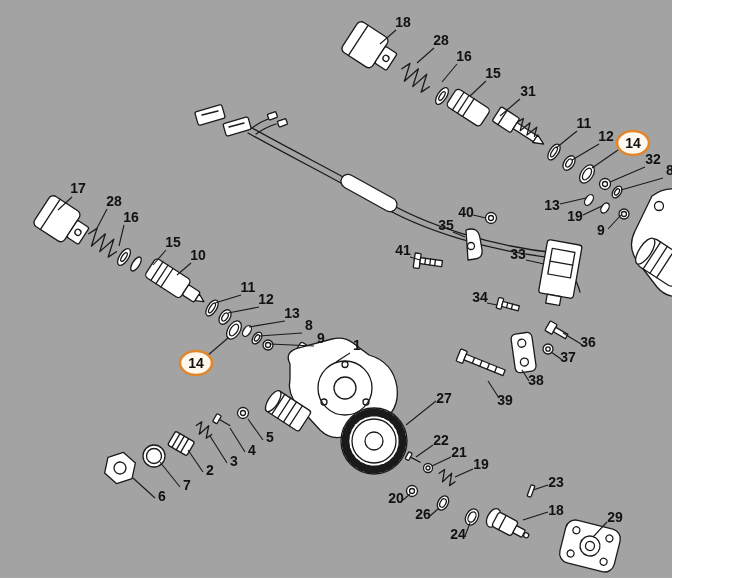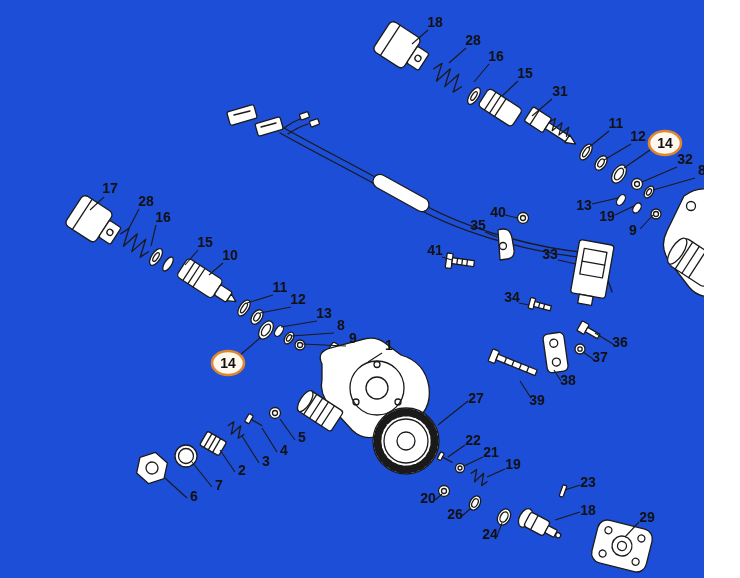--- a/index.html
+++ b/index.html
@@ -1,16 +1,16 @@
 <!DOCTYPE html>
 <html><head>
 <meta charset="utf-8">
 <style>
   html,body{margin:0;padding:0;background:#ffffff;}
-  .stage{position:relative;width:672px;height:578px;background:#1d4ed8;overflow:hidden;padding-left:32px;}
+  .stage{position:relative;width:672px;height:578px;background:#a3a3a3;overflow:hidden;}
   svg{display:block;}
   .art{stroke:#1a1a1a;stroke-width:1.3;fill:none;stroke-linecap:round;stroke-linejoin:round;}
   .leaders line{stroke:#1a1a1a;stroke-width:1.1;}
   .lbl{font-family:"Liberation Sans","DejaVu Sans",sans-serif;font-size:14px;font-weight:700;fill:#111;text-anchor:middle;}
   .hl-ring{fill:#fff8ef;stroke:#e0862c;stroke-width:2.6;}
 </style>
 </head>
 <body>
 
 <div class="stage">

